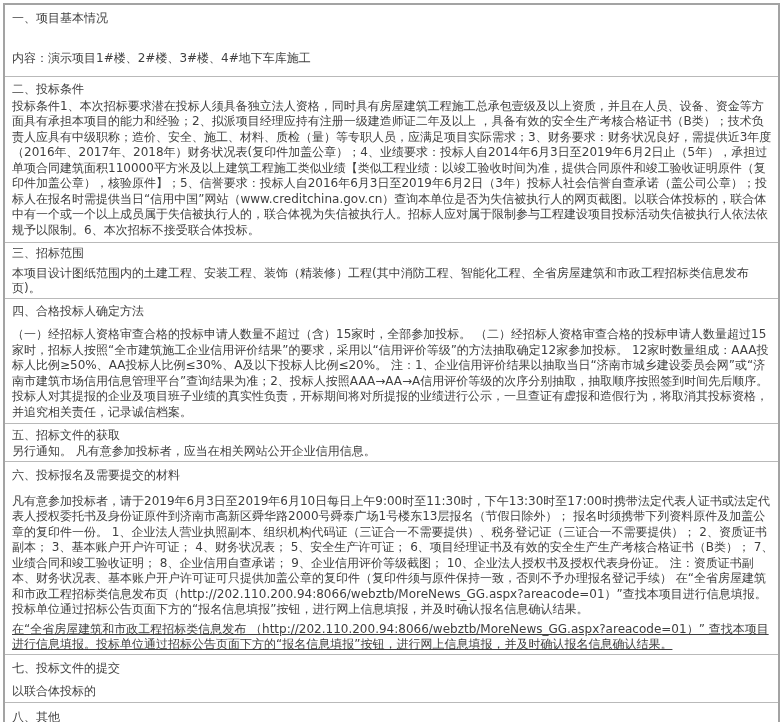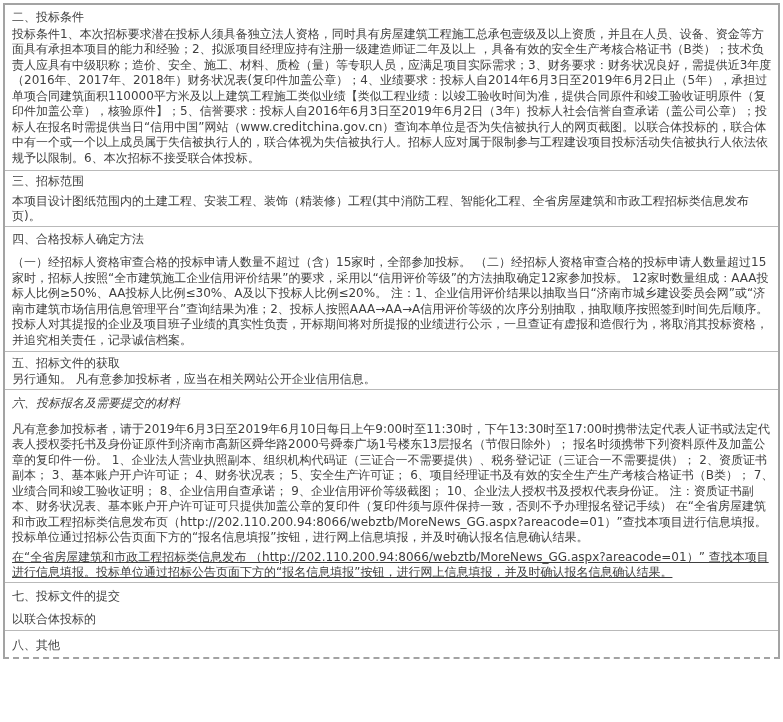--- a/index.html
+++ b/index.html
@@ -30,29 +30,33 @@
     margin:0;font-size:12px;line-height:15.5px;
     padding:0 4px 0 7px;
     word-break:break-all;
   }
   
   .s1 .sec-title{padding-top:6px;}  .s1 .para{margin-top:24px;} .s1{padding-bottom:10px;}
   .s2 .sec-title{padding-top:5px;}  .s2 .para{margin-top:1px;}  .s2{padding-bottom:4px;}
   .s3 .sec-title{padding-top:3px;}  .s3 .para{margin-top:4px;}  .s3{padding-bottom:1px;}
   .s4 .sec-title{padding-top:5px;}  .s4 .para{margin-top:8px;}  .s4{padding-bottom:3px;}
   .s5 .sec-title{padding-top:4px;}  .s5 .para{} .s5{padding-bottom:2px;}
-  .s6 .sec-title{padding-top:6px;font-style:italic;}  .s6 .para.p1{margin-top:10px;} .s6 .para.p2{margin-top:4px;text-decoration:underline;} .s6{padding-bottom:1px;}
+  .s6 .sec-title{padding-top:6px;}  .s6 .para.p1{margin-top:10px;} .s6 .para.p2{margin-top:4px;text-decoration:underline;} .s6{padding-bottom:1px;}
   .s7 .sec-title{padding-top:6px;}  .s7 .para{margin-top:8px;}  .s7{padding-bottom:2px;}
   .s8 .sec-title{padding-top:7px;} .s8{padding-bottom:4px;}
 </style>
 </head>
 <body>
 
 <div class="doc">
 
+  <section class="row s1">
+    <div class="sec-title">一、项目基本情况</div>
+    <p class="para">内容：演示项目1#楼、2#楼、3#楼、4#地下车库施工</p>
+  </section>
 
   <section class="row s2">
     <div class="sec-title">二、投标条件</div>
     <p class="para">投标条件1、本次招标要求潜在投标人须具备独立法人资格，同时具有房屋建筑工程施工总承包壹级及以上资质，并且在人员、设备、资金等方面具有承担本项目的能力和经验；2、拟派项目经理应持有注册一级建造师证二年及以上 ，具备有效的安全生产考核合格证书（B类）；技术负责人应具有中级职称；造价、安全、施工、材料、质检（量）等专职人员，应满足项目实际需求；3、财务要求：财务状况良好，需提供近3年度（2016年、2017年、2018年）财务状况表(复印件加盖公章）；4、业绩要求：投标人自2014年6月3日至2019年6月2日止（5年），承担过单项合同建筑面积110000平方米及以上建筑工程施工类似业绩【类似工程业绩：以竣工验收时间为准，提供合同原件和竣工验收证明原件（复印件加盖公章），核验原件】；5、信誉要求：投标人自2016年6月3日至2019年6月2日（3年）投标人社会信誉自查承诺（盖公司公章）；投标人在报名时需提供当日“信用中国”网站（www.creditchina.gov.cn）查询本单位是否为失信被执行人的网页截图。以联合体投标的，联合体中有一个或一个以上成员属于失信被执行人的，联合体视为失信被执行人。招标人应对属于限制参与工程建设项目投标活动失信被执行人依法依规予以限制。6、本次招标不接受联合体投标。</p>
   </section>
 
   <section class="row s3">
     <div class="sec-title">三、招标范围</div>
     <p class="para">本项目设计图纸范围内的土建工程、安装工程、装饰（精装修）工程(其中消防工程、智能化工程、全省房屋建筑和市政工程招标类信息发布页)。</p>
   </section>

